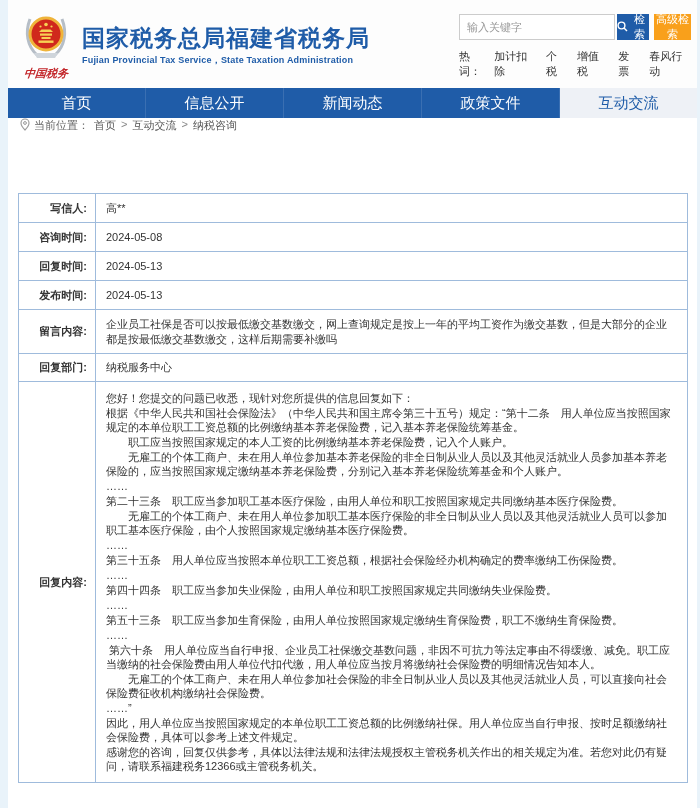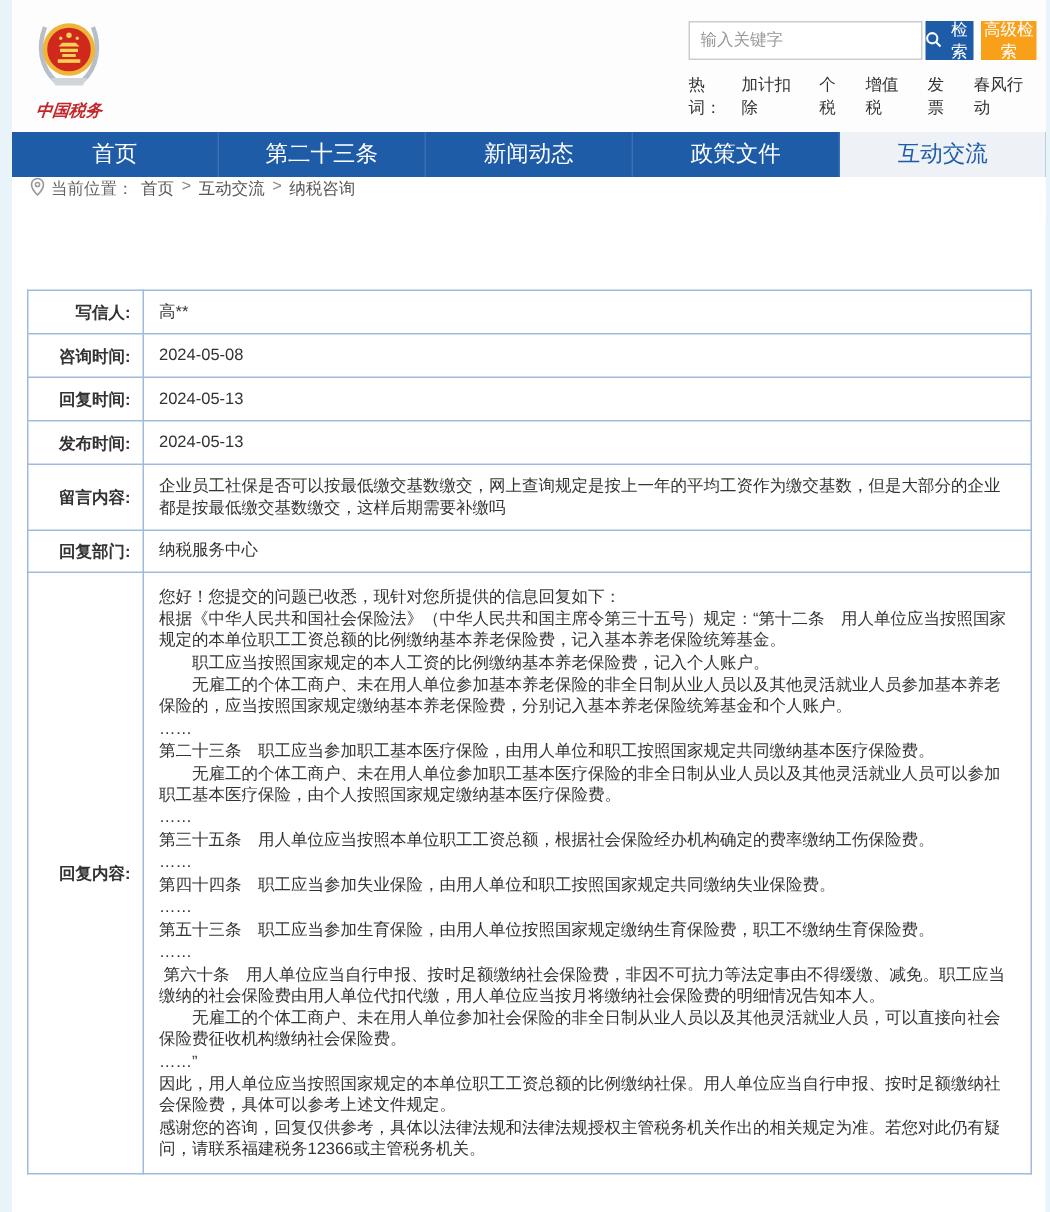--- a/index.html
+++ b/index.html
@@ -101,20 +101,24 @@
           <circle cx="24" cy="12.5" r="1.8" fill="#f7d154"></circle>
           <circle cx="18.5" cy="14.5" r="1.1" fill="#f7d154"></circle>
           <circle cx="29.5" cy="14.5" r="1.1" fill="#f7d154"></circle>
           <path d="M17 20 h14 l-2.5 -2.5 h-9 z" fill="#f7d154"></path>
           <rect x="18" y="21.5" width="12" height="2.2" fill="#f7d154"></rect>
           <rect x="19.5" y="25" width="9" height="2" fill="#f7d154"></rect>
           <rect x="16.5" y="28.5" width="15" height="2.4" fill="#f7d154"></rect>
         </svg>
       </span>
       <span class="logo-cn">中国税务</span>
+    </div>
+    <div class="title-block">
+      <div class="site-title">国家税务总局福建省税务局</div>
+      <div class="site-subtitle">Fujian Provincial Tax Service，State Taxation Administration</div>
     </div>
     <div class="search-area">
       <div class="search-row">
         <input class="search-input" type="text" placeholder="输入关键字" style="">
         <button class="btn btn-search">
           <span style="display:inline-flex;">
             <svg width="11" height="11" viewBox="0 0 11 11">
               <circle cx="4.5" cy="4.5" r="3.4" fill="none" stroke="#fff" stroke-width="1.4"></circle>
               <line x1="7" y1="7" x2="10" y2="10" stroke="#fff" stroke-width="1.4"></line>
             </svg>
@@ -129,21 +133,21 @@
         <a href="#">个税</a>
         <a href="#">增值税</a>
         <a href="#">发票</a>
         <a href="#">春风行动</a>
       </div>
     </div>
   </div>
 
   <div class="main-nav">
     <a href="#" class="nav-item">首页</a>
-    <a href="#" class="nav-item">第二十三条</a>
+    <a href="#" class="nav-item">信息公开</a>
     <a href="#" class="nav-item">新闻动态</a>
     <a href="#" class="nav-item">政策文件</a>
     <a href="#" class="nav-item active">互动交流</a>
   </div>
 
   <div class="breadcrumb">
     <span class="pin-icon">
       <svg width="10" height="13" viewBox="0 0 10 13">
         <path d="M5 1 C2.8 1 1 2.8 1 5 C1 8 5 12 5 12 C5 12 9 8 9 5 C9 2.8 7.2 1 5 1 Z" fill="none" stroke="#999" stroke-width="1.1"></path>
         <circle cx="5" cy="5" r="1.4" fill="none" stroke="#999" stroke-width="1"></circle>
@@ -193,21 +197,21 @@
           <p>……</p>
           <p>第二十三条　职工应当参加职工基本医疗保险，由用人单位和职工按照国家规定共同缴纳基本医疗保险费。</p>
           <p>　　无雇工的个体工商户、未在用人单位参加职工基本医疗保险的非全日制从业人员以及其他灵活就业人员可以参加职工基本医疗保险，由个人按照国家规定缴纳基本医疗保险费。</p>
           <p>……</p>
           <p>第三十五条　用人单位应当按照本单位职工工资总额，根据社会保险经办机构确定的费率缴纳工伤保险费。</p>
           <p>……</p>
           <p>第四十四条　职工应当参加失业保险，由用人单位和职工按照国家规定共同缴纳失业保险费。</p>
           <p>……</p>
           <p>第五十三条　职工应当参加生育保险，由用人单位按照国家规定缴纳生育保险费，职工不缴纳生育保险费。</p>
           <p>……</p>
-          <p> 第六十条　用人单位应当自行申报、按时足额缴纳社会保险费，非因不可抗力等法定事由不得缓缴、减免。职工应当缴纳的社会保险费由用人单位代扣代缴，用人单位应当按月将缴纳社会保险费的明细情况告知本人。</p>
+          <p> 第六十条　用人单位应当自行申报、企业员工社保缴交基数问题，非因不可抗力等法定事由不得缓缴、减免。职工应当缴纳的社会保险费由用人单位代扣代缴，用人单位应当按月将缴纳社会保险费的明细情况告知本人。</p>
           <p>　　无雇工的个体工商户、未在用人单位参加社会保险的非全日制从业人员以及其他灵活就业人员，可以直接向社会保险费征收机构缴纳社会保险费。</p>
           <p>……”</p>
           <p>因此，用人单位应当按照国家规定的本单位职工工资总额的比例缴纳社保。用人单位应当自行申报、按时足额缴纳社会保险费，具体可以参考上述文件规定。</p>
           <p>感谢您的咨询，回复仅供参考，具体以法律法规和法律法规授权主管税务机关作出的相关规定为准。若您对此仍有疑问，请联系福建税务12366或主管税务机关。</p>
         </td>
       </tr>
 
     </tbody>
   </table>
 </div>

